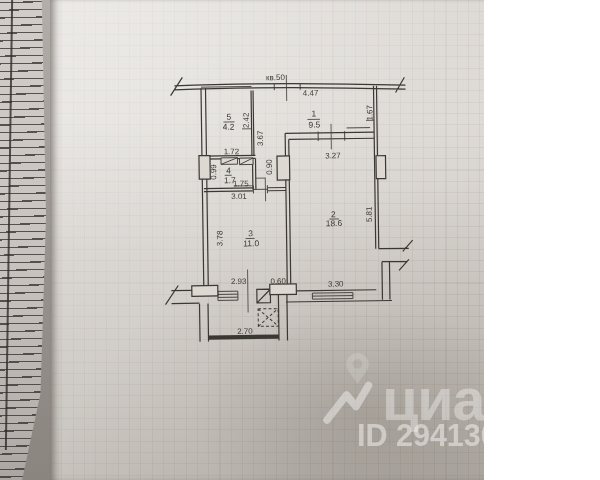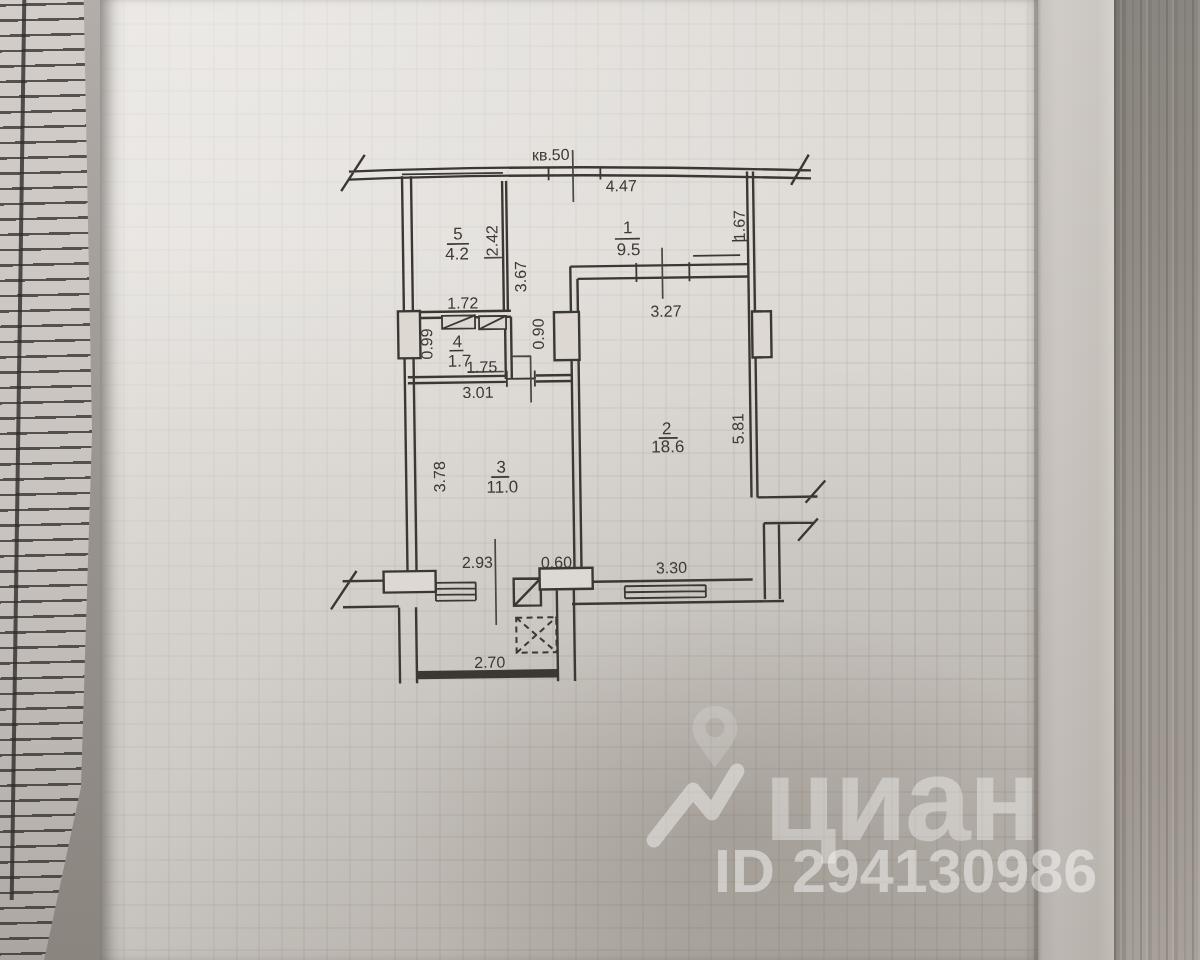--- a/index.html
+++ b/index.html
@@ -1,16 +1,16 @@
 <!DOCTYPE html>
 <html><head>
 <meta charset="utf-8">
 <style>
   html,body{margin:0;padding:0;}
-  #page{position:relative;width:600px;height:480px;overflow:hidden;
+  #page{position:relative;width:484px;height:480px;overflow:hidden;
     background:linear-gradient(180deg,#b3aeaa 0%,#97928d 55%,#8a857f 100%);
     font-family:"Liberation Sans",sans-serif;}
   
   #ruled{position:absolute;left:0;top:0;width:46px;height:480px;
     background:linear-gradient(180deg,#d2cdc9 0%,#c8c3bf 55%,#b5b0ab 90%,#aaa5a0 100%);
     clip-path:polygon(0 0,91% 0,100% 45%,88% 82%,48% 100%,0 100%);}
   #rlines{position:absolute;left:-8px;top:-6px;width:56px;height:492px;
     transform:rotate(-1.4deg);
     background:repeating-linear-gradient(180deg,rgba(55,51,48,0.8) 0 1.25px,rgba(0,0,0,0) 1.25px 7.65px);}
   #rmargin{position:absolute;left:8px;top:0;width:1.5px;height:450px;

